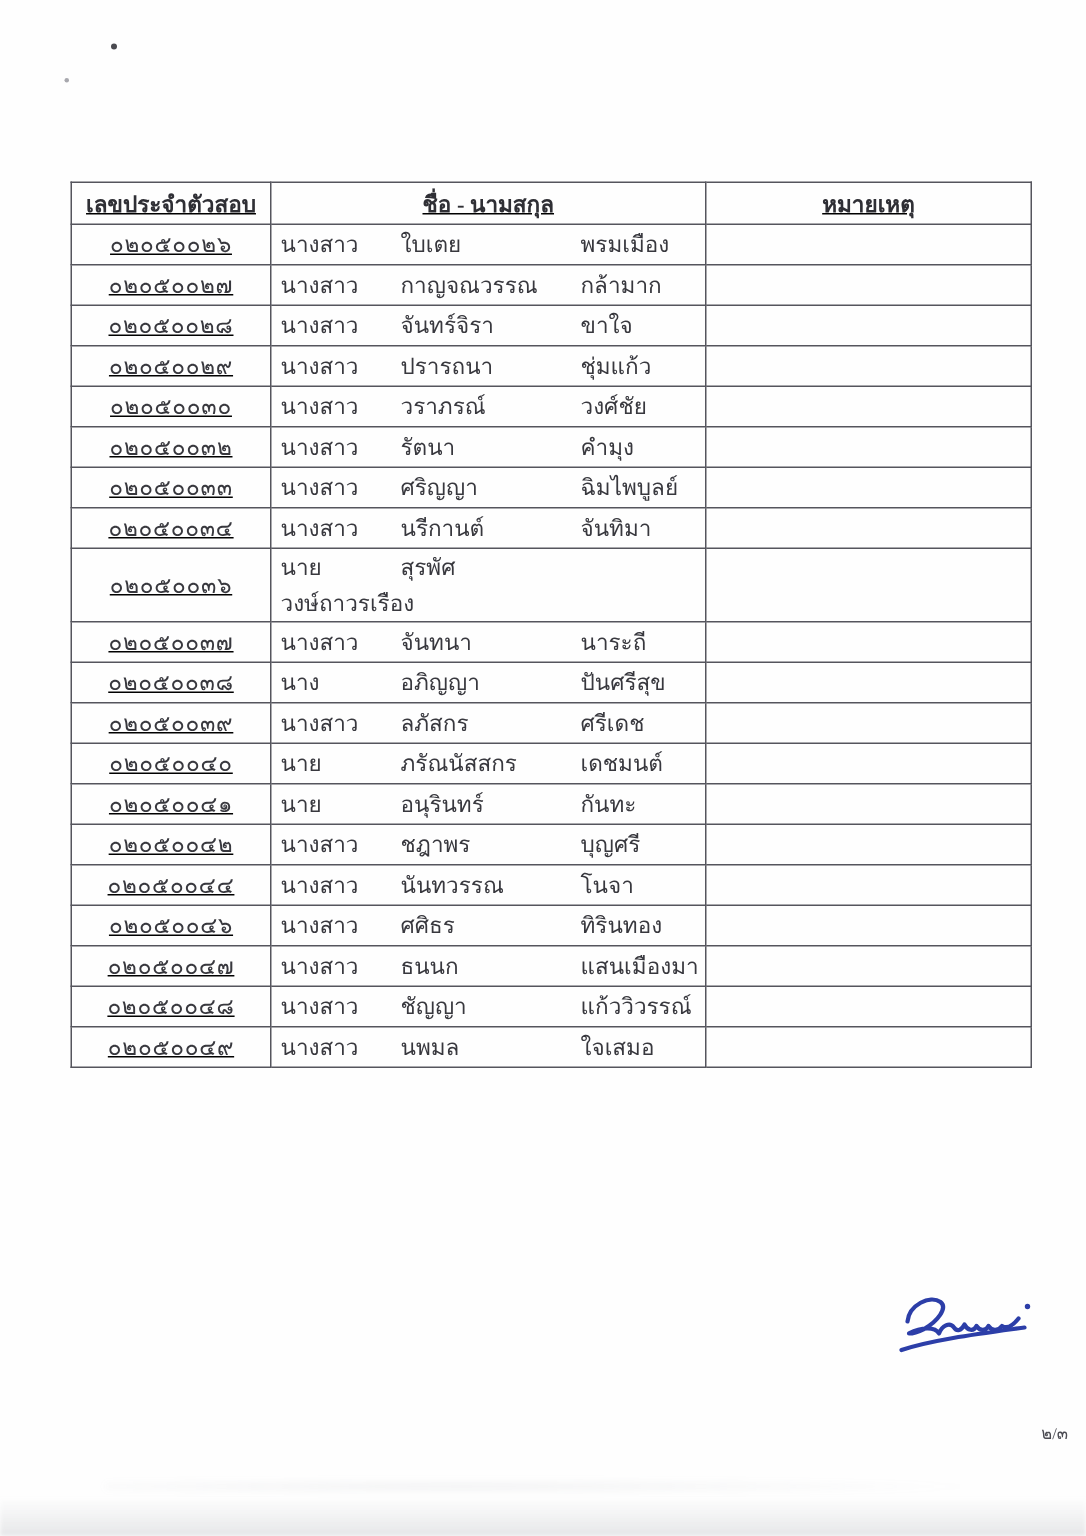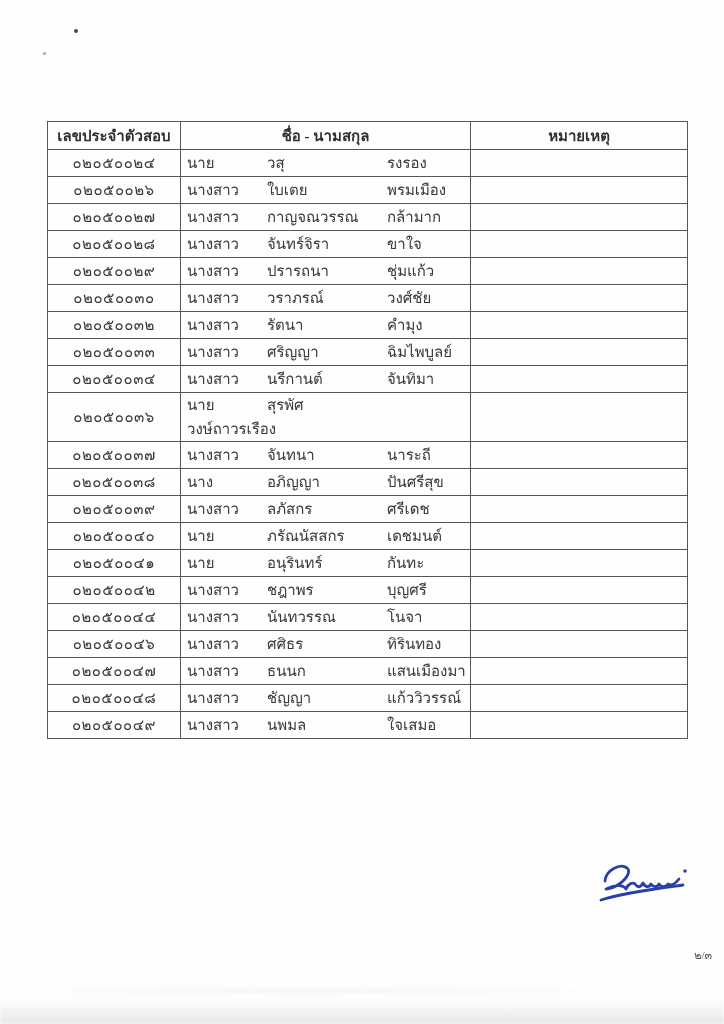--- a/index.html
+++ b/index.html
@@ -33,20 +33,21 @@
     background: radial-gradient(ellipse at 40% 50%, rgba(140,144,152,0.10), rgba(140,144,152,0) 70%);
     filter: blur(2px);
   }
 
   
   table.roster {
     position: absolute; left: 47px; top: 121px;
     width: 640px;
     border-collapse: collapse;
     table-layout: fixed;
+    text-decoration: underline;
   }
   .roster th, .roster td {
     border: 1.4px solid #55555d;
     padding: 0;
     vertical-align: middle;
   }
   .roster col.c1 { width: 133px; }
   .roster col.c2 { width: 290px; }
   .roster col.c3 { width: 217px; }
   .roster th {
@@ -92,25 +93,20 @@
       </colgroup>
     <thead>
       <tr>
         <th>เลขประจำตัวสอบ</th>
         <th>ชื่อ - นามสกุล</th>
         <th>หมายเหตุ</th>
       </tr>
     </thead>
     <tbody>
         <tr>
-          <td class="c-id">๐๒๐๕๐๐๒๔</td>
-          <td class="c-name"><span class="t">นาย</span><span class="f">วสุ</span><span class="l">รงรอง</span></td>
-          <td class="c-rem"></td>
-        </tr>
-        <tr>
           <td class="c-id">๐๒๐๕๐๐๒๖</td>
           <td class="c-name"><span class="t">นางสาว</span><span class="f">ใบเตย</span><span class="l">พรมเมือง</span></td>
           <td class="c-rem"></td>
         </tr>
         <tr>
           <td class="c-id">๐๒๐๕๐๐๒๗</td>
           <td class="c-name"><span class="t">นางสาว</span><span class="f">กาญจณวรรณ</span><span class="l">กล้ามาก</span></td>
           <td class="c-rem"></td>
         </tr>
         <tr>

